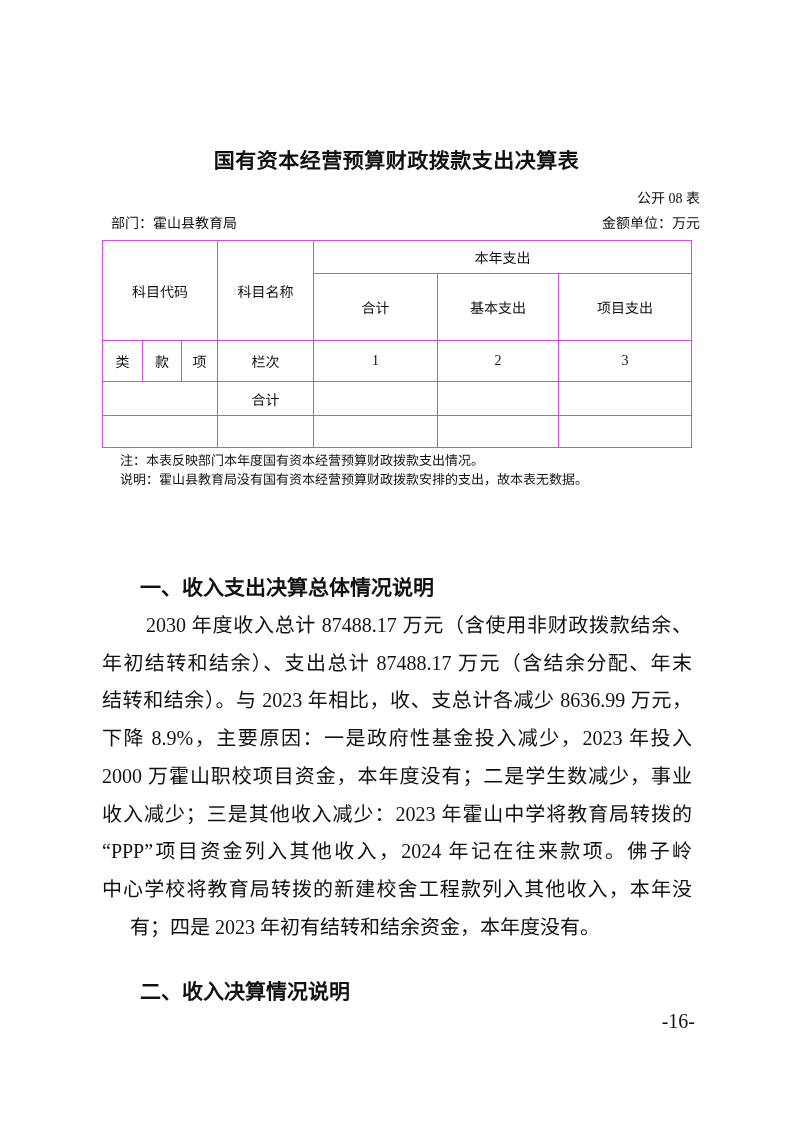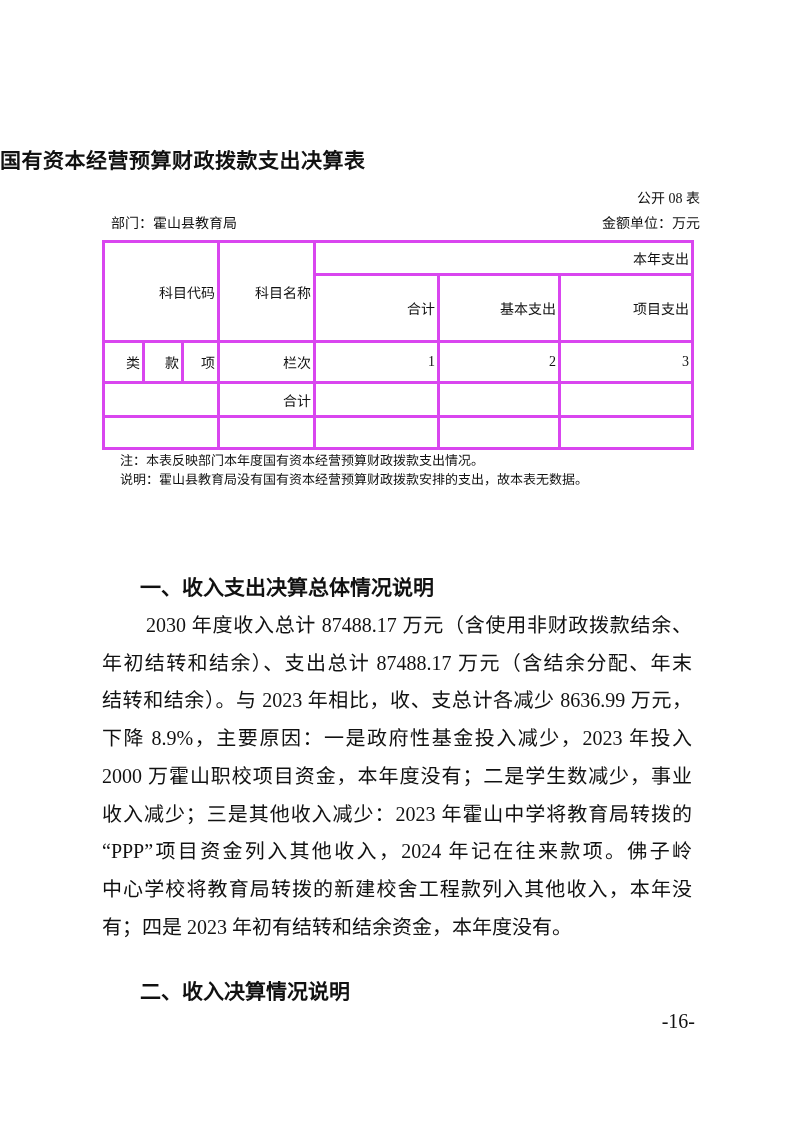--- a/index.html
+++ b/index.html
@@ -14,21 +14,21 @@
     width: 793px;
     height: 1122px;
     background: #ffffff;
     overflow: hidden;
   }
   .doc-title {
     position: absolute;
     top: 144px;
     left: 0;
     width: 100%;
-    text-align: left;
+    text-align: center;
     font-family: "Liberation Sans", sans-serif;
     font-weight: 700;
     font-size: 21px;
     letter-spacing: 0.5px;
   }
   .table-code {
     position: absolute;
     top: 187px;
     right: 93px;
     font-size: 14px;
@@ -44,22 +44,22 @@
   }
   table.fin-table {
     position: absolute;
     top: 240px;
     left: 102px;
     width: 589px;
     border-collapse: collapse;
     table-layout: fixed;
   }
   table.fin-table td {
-    border: 3px solid #d946ef;
-    text-align: right;
+    border: 1px solid #d946ef;
+    text-align: center;
     vertical-align: middle;
     font-size: 14px;
     padding: 0 2px;
     overflow: hidden;
     white-space: nowrap;
   }
   tr.r1 { height: 33px; }
   tr.r2 { height: 67px; }
   tr.r3 { height: 41px; }
   tr.r4 { height: 34px; }
@@ -101,20 +101,21 @@
   .body-para .line {
     line-height: 37.7px;
     text-align: justify;
     text-align-last: justify;
     white-space: nowrap;
   }
   .body-para .line.first { text-indent: 44px; }
   .body-para .line.last {
     text-align-last: left;
     white-space: normal;
+    margin-left: 28px;
   }
   .page-number {
     position: absolute;
     top: 996px;
     right: 98px;
     font-size: 20px;
     margin-top: 14px;
   }
 </style>
 </head>

